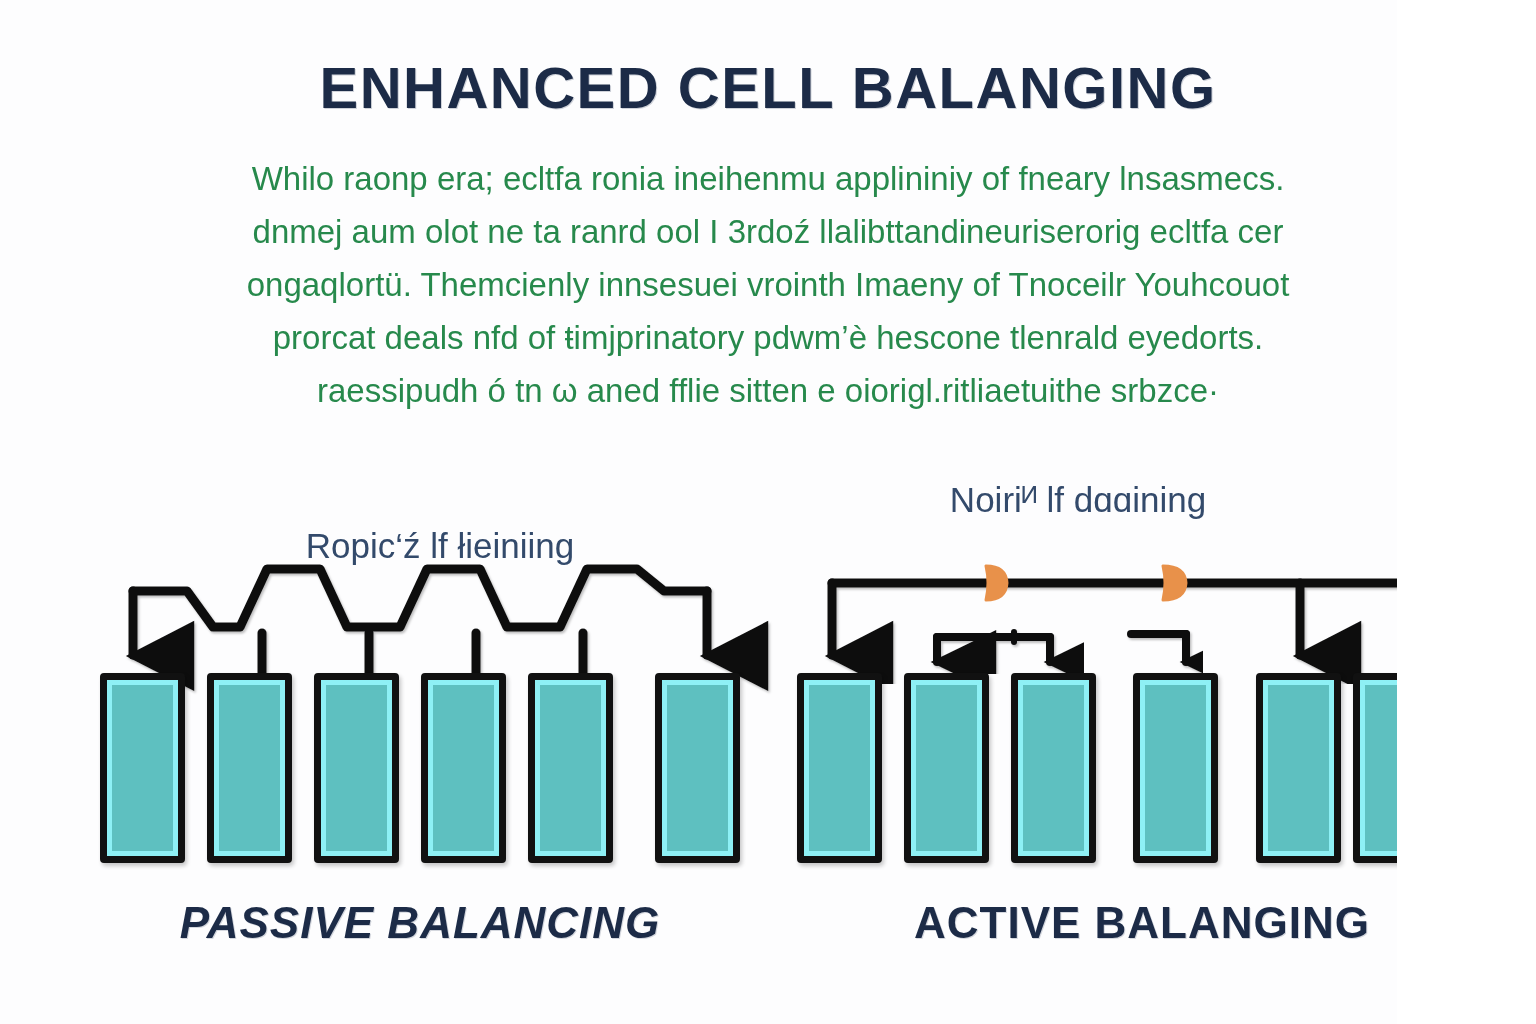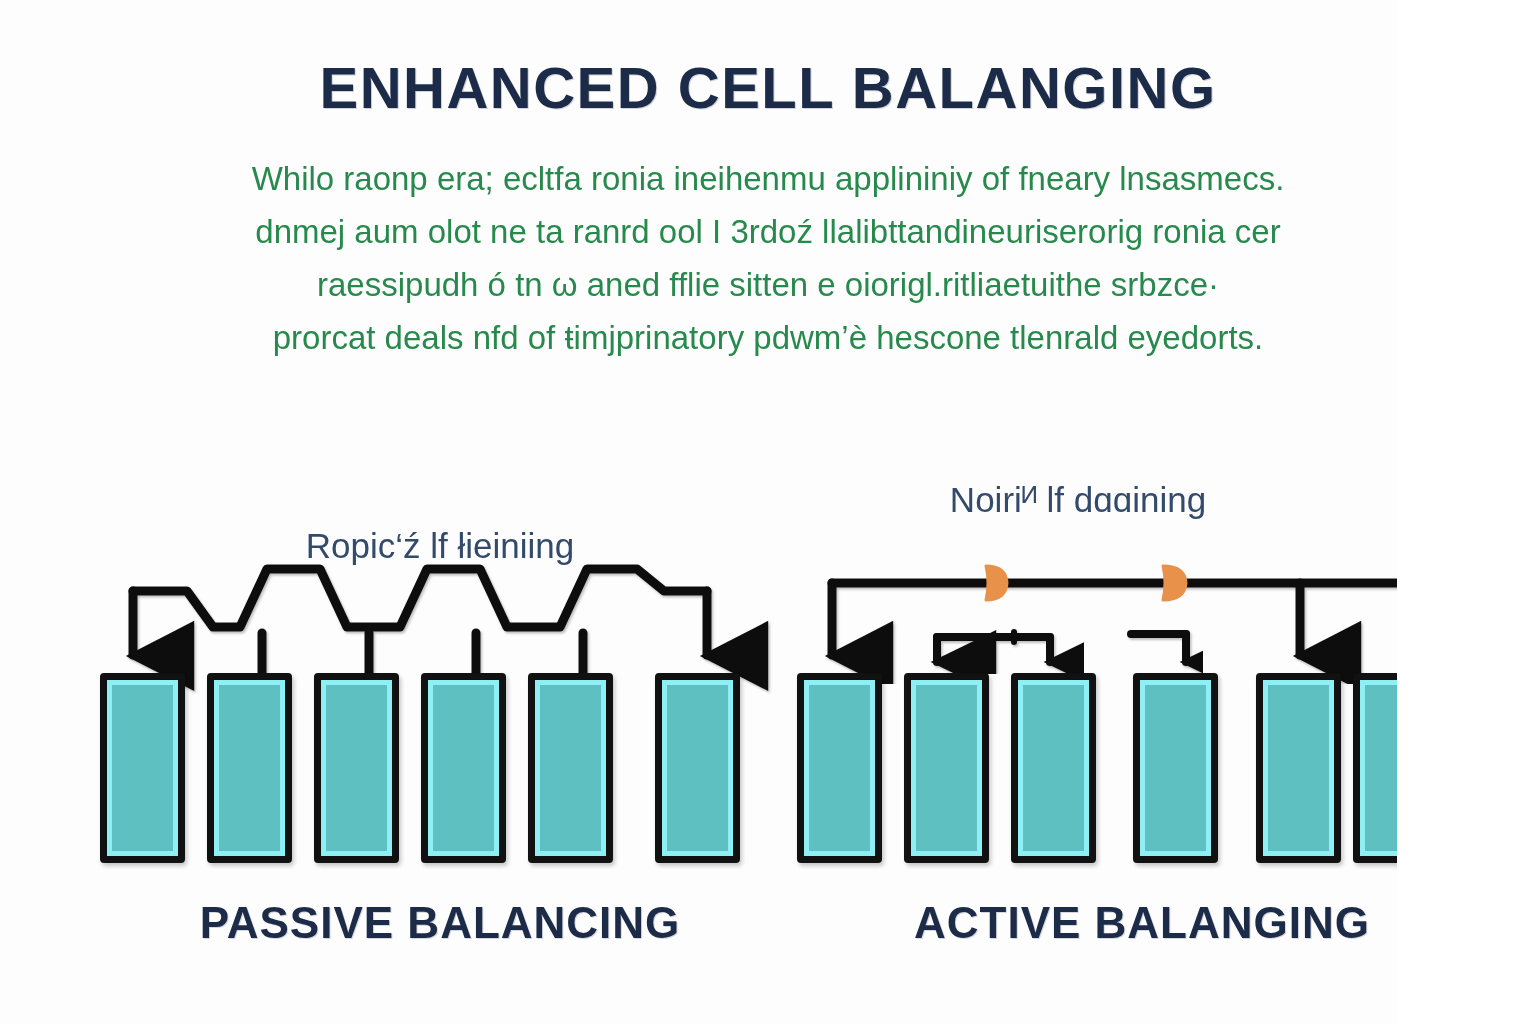--- a/index.html
+++ b/index.html
@@ -68,21 +68,21 @@
     top: 898px;
     font-family: "Liberation Sans", sans-serif;
     font-size: 44px;
     font-weight: bold;
     letter-spacing: 1px;
     color: #1c2b47;
     text-align: center;
     text-shadow: 1px 1px 0 rgba(120,130,150,0.3);
     white-space: nowrap;
   }
-  #heading-left  { left: 100px;  width: 680px; }
+  #heading-left  { left: 80px;  width: 680px; font-style: italic; }
   #heading-right { left: 812px; width: 660px; }
 
   
   .diagram-svg {
     position: absolute;
     top: 0;
     left: 0;
     width: 1536px;
     height: 1024px;
     pointer-events: none;
@@ -102,23 +102,24 @@
 </style>
 </head>
 <body>
 
 <div id="page">
 
   <div id="title">ENHANCED CELL BALANGING</div>
 
   <div id="intro">
     <span class="ln">Whilo raonp era; ecltfa ronia ineihenmu applininiy of fneary lnsasmecs.</span>
-    <span class="ln">dnmej aum olot ne ta ranrd ool I 3rdoź llalibttandineuriserorig ronia cer</span>
+    <span class="ln">dnmej aum olot ne ta ranrd ool I 3rdoź llalibttandineuriserorig ecltfa cer</span>
+    <span class="ln">ongaqlortü. Themcienly innsesuei vrointh Imaeny of Tnoceilr Youhcouot</span>
+    <span class="ln">prorcat deals nfd of ŧimjprinatory pdwm’è hescone tlenrald eyedorts.</span>
     <span class="ln">raessipudh ó tn ω aned fflie sitten e oiorigl.ritliaetuithe srbzce·</span>
-    <span class="ln">prorcat deals nfd of ŧimjprinatory pdwm’è hescone tlenrald eyedorts.</span>
   </div>
 
   <div class="sub-caption" id="sub-left">Ropic‘ź lf łieiniing</div>
   <div class="sub-caption" id="sub-right">Noiriᴻ lf dɑɑining</div>
 
   <svg class="diagram-svg" id="svg-left" viewBox="0 0 1536 1024" xmlns="http://www.w3.org/2000/svg">
     <defs>
       <marker id="arrowDark" markerWidth="9" markerHeight="9" refX="4.2" refY="7.4" orient="auto" markerUnits="strokeWidth">
         <path d="M0.4,0.6 L4.3,8.2 L8.2,0.6 Z" fill="#111111"></path>
       </marker>

